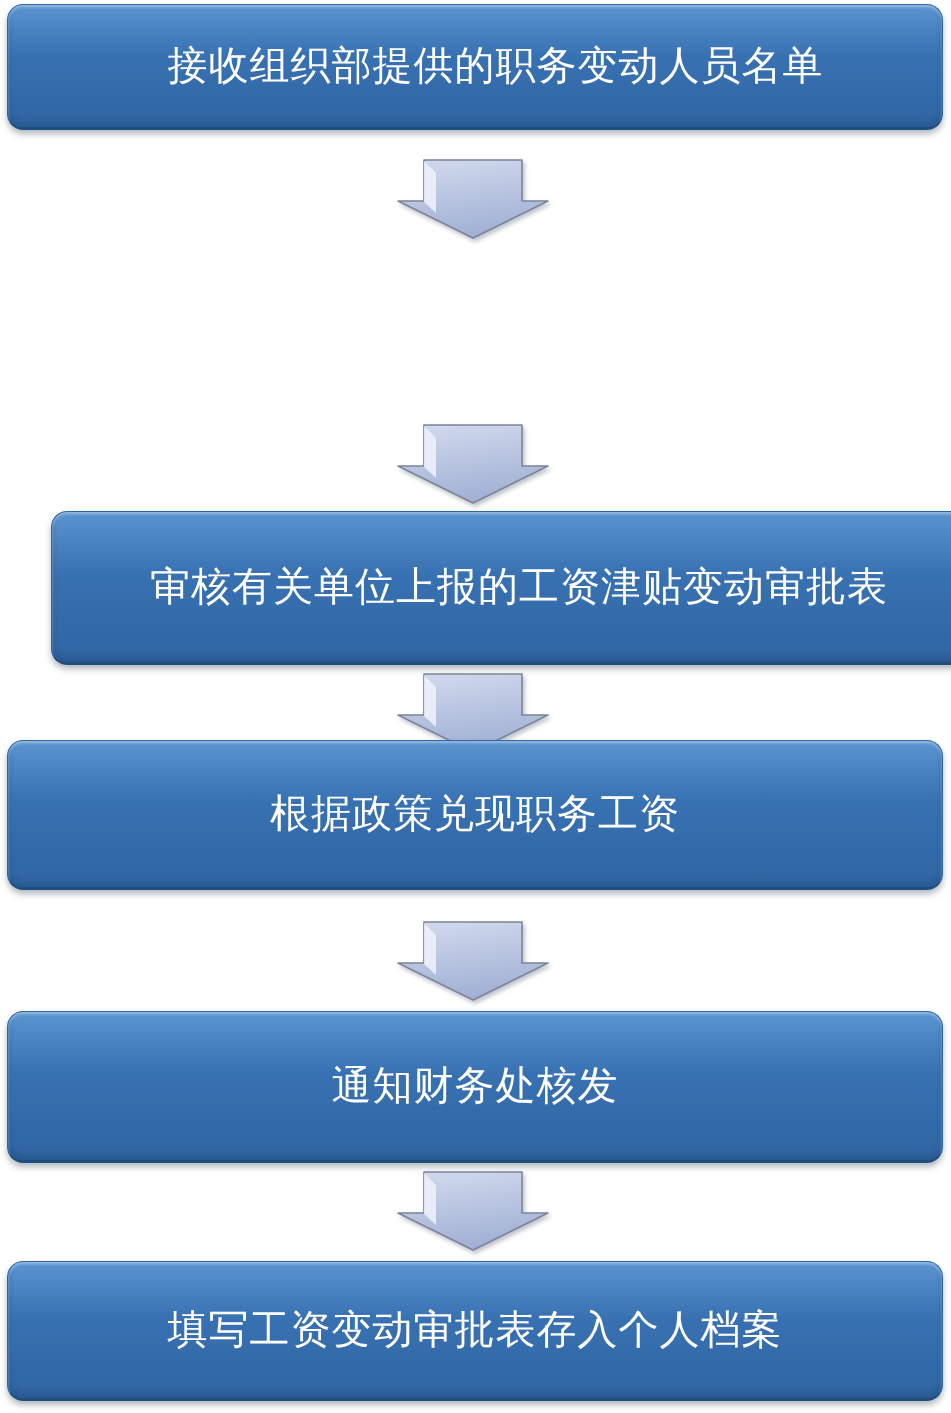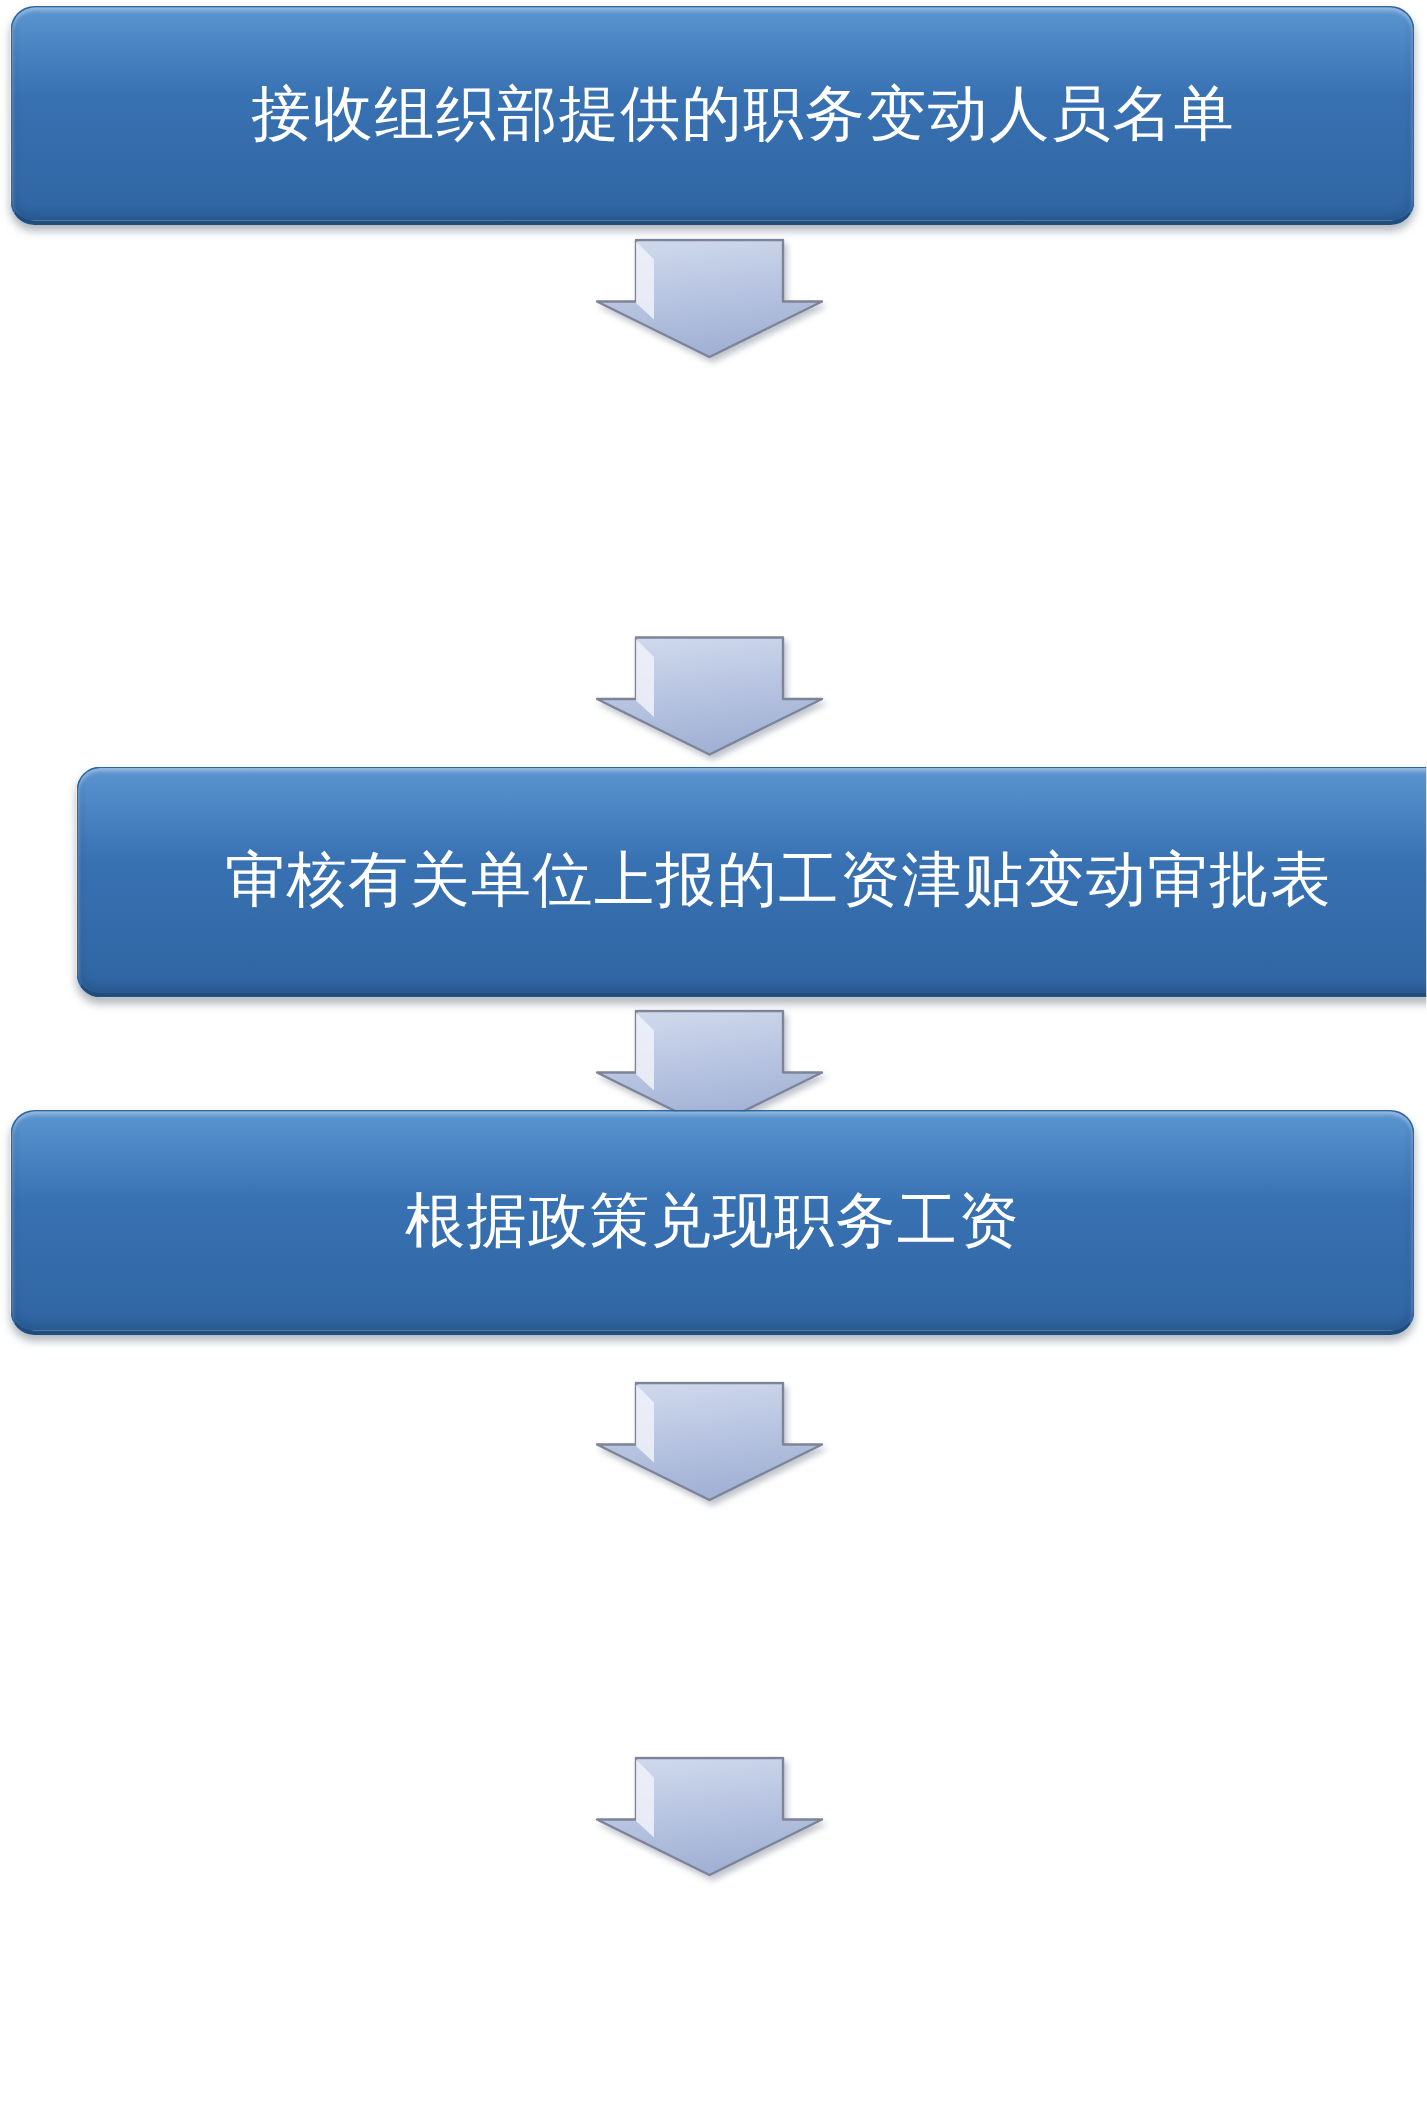--- a/index.html
+++ b/index.html
@@ -70,21 +70,21 @@
   <defs>
     <linearGradient id="arrowGrad" x1="0" y1="0" x2="0.25" y2="1">
       <stop offset="0" style="stop-color: var(--arrow-fill-top, #d2dbee);"></stop>
       <stop offset="1" style="stop-color: var(--arrow-fill-bottom, #a2b1d5);"></stop>
     </linearGradient>
   </defs>
 </svg>
 
 <div class="canvas">
 
-  <div class="step" style="top:4px; height:146px;padding-left:41px;">
+  <div class="step" style="top:4px; height:126px;padding-left:41px;">
     <span class="step-label">接收组织部提供的职务变动人员名单</span>
   </div>
 
   <svg class="arrow" style="top:159px;" viewBox="0 0 152 80">
     <path d="M27,1 H125 V42 H151 L76,79 L1,42 H27 Z" fill="url(#arrowGrad)" style="stroke: var(--arrow-outline, #7d8498);" stroke-width="1.6" stroke-linejoin="round"></path>
     <polygon points="27,2 39,14 39,54 27,43" style="fill: var(--arrow-highlight, #eef2fa);" opacity="0.85"></polygon>
   </svg>
 
 
   <svg class="arrow" style="top:424px;" viewBox="0 0 152 80">
@@ -103,20 +103,26 @@
 
   <div class="step" style="top:740px; height:150px;">
     <span class="step-label">根据政策兑现职务工资</span>
   </div>
 
   <svg class="arrow" style="top:921px;" viewBox="0 0 152 80">
     <path d="M27,1 H125 V42 H151 L76,79 L1,42 H27 Z" fill="url(#arrowGrad)" style="stroke: var(--arrow-outline, #7d8498);" stroke-width="1.6" stroke-linejoin="round"></path>
     <polygon points="27,2 39,14 39,54 27,43" style="fill: var(--arrow-highlight, #eef2fa);" opacity="0.85"></polygon>
   </svg>
 
+  <div class="step" style="top:1011px; height:152px;">
+    <span class="step-label">通知财务处核发</span>
+  </div>
 
   <svg class="arrow" style="top:1171px;" viewBox="0 0 152 80">
     <path d="M27,1 H125 V42 H151 L76,79 L1,42 H27 Z" fill="url(#arrowGrad)" style="stroke: var(--arrow-outline, #7d8498);" stroke-width="1.6" stroke-linejoin="round"></path>
     <polygon points="27,2 39,14 39,54 27,43" style="fill: var(--arrow-highlight, #eef2fa);" opacity="0.85"></polygon>
   </svg>
 
+  <div class="step" style="top:1261px; height:140px;">
+    <span class="step-label">填写工资变动审批表存入个人档案</span>
+  </div>
 
 </div>
 
 </body></html>

